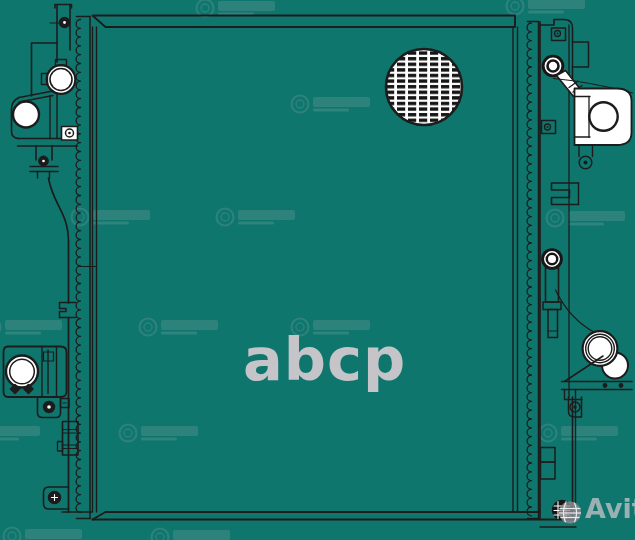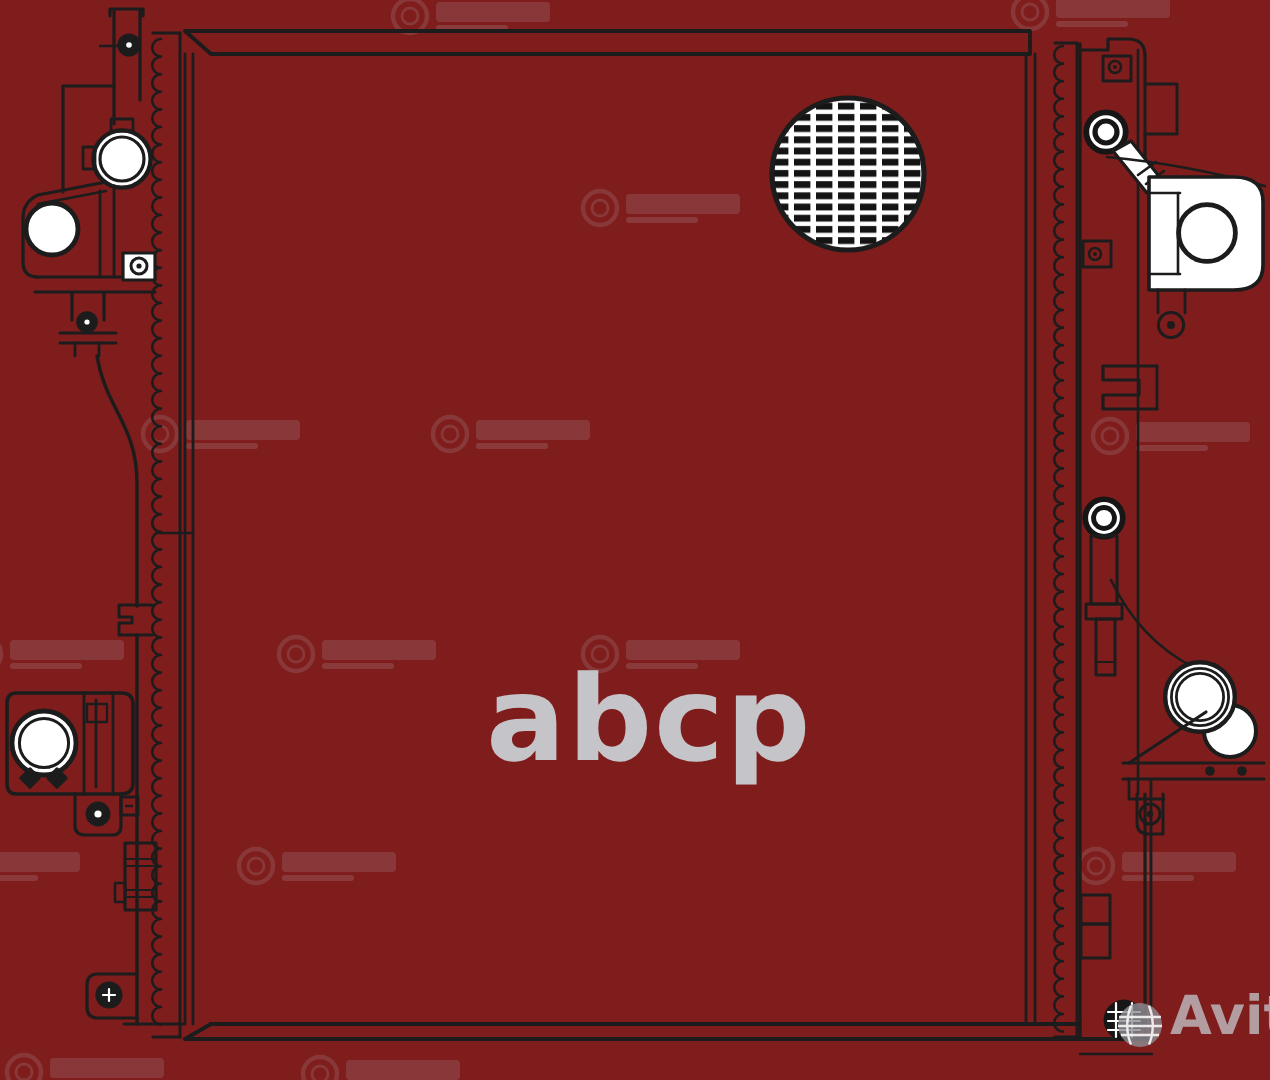--- a/index.html
+++ b/index.html
@@ -1,16 +1,16 @@
 <!DOCTYPE html>
 <html><head>
 <meta charset="utf-8">
 <style>
   html,body{margin:0;padding:0;background:#fff;}
-  #stage{position:relative;width:635px;height:540px;background:#7f1d1d;overflow:hidden;
+  #stage{position:relative;width:635px;height:540px;background:#0f766e;overflow:hidden;
          font-family:"DejaVu Sans","Liberation Sans",sans-serif;}
   #lineart{position:absolute;left:0;top:0;}
   .wm-center{position:absolute;left:243px;top:330px;width:160px;
              font-size:59px;font-weight:bold;letter-spacing:1px;
              color:#c5c5c9;line-height:1;user-select:none;}
   .wm-avito{position:absolute;left:585px;top:495px;
             font-size:27px;font-weight:bold;color:rgba(193,193,199,0.78);
             line-height:1;user-select:none;}
 </style>
 </head>

